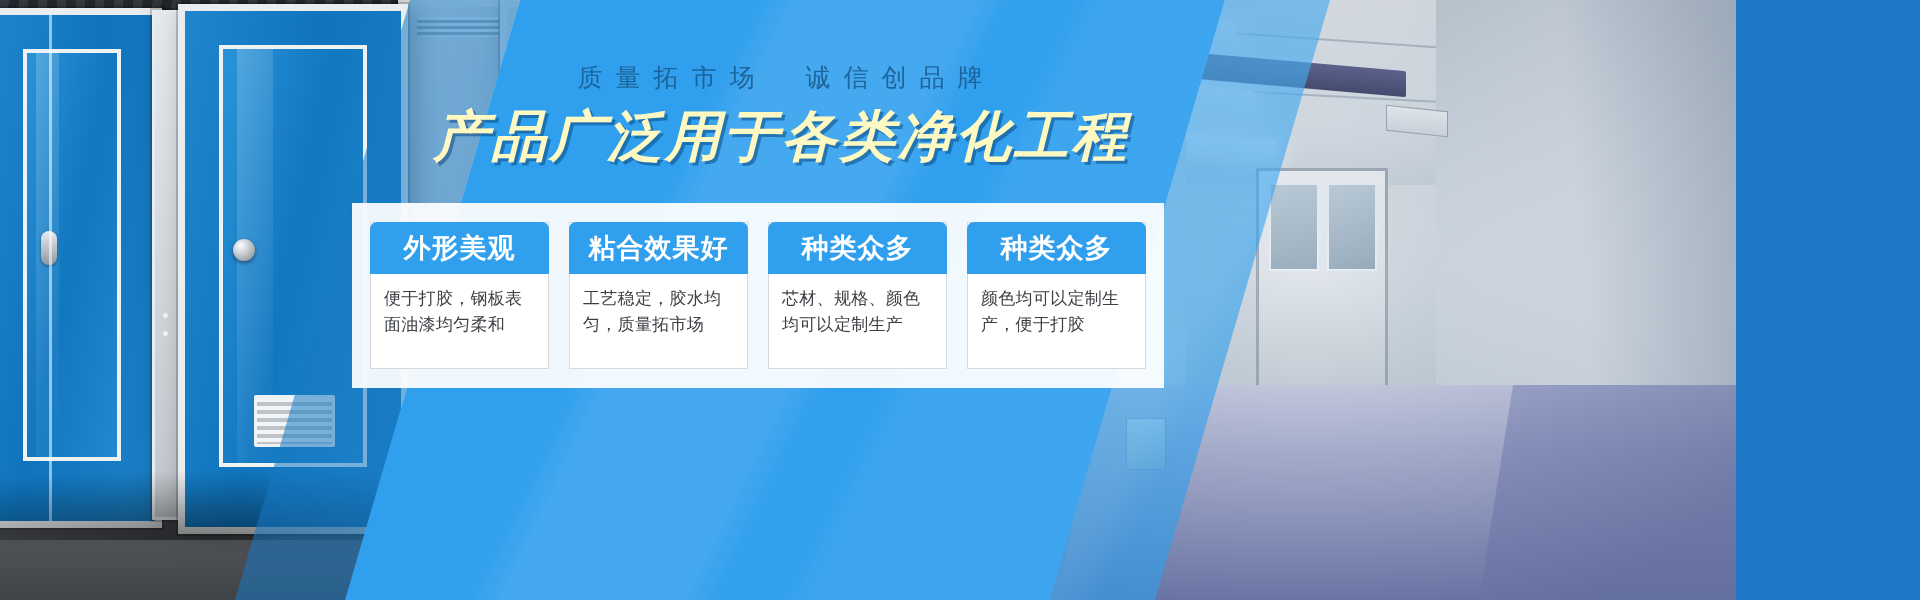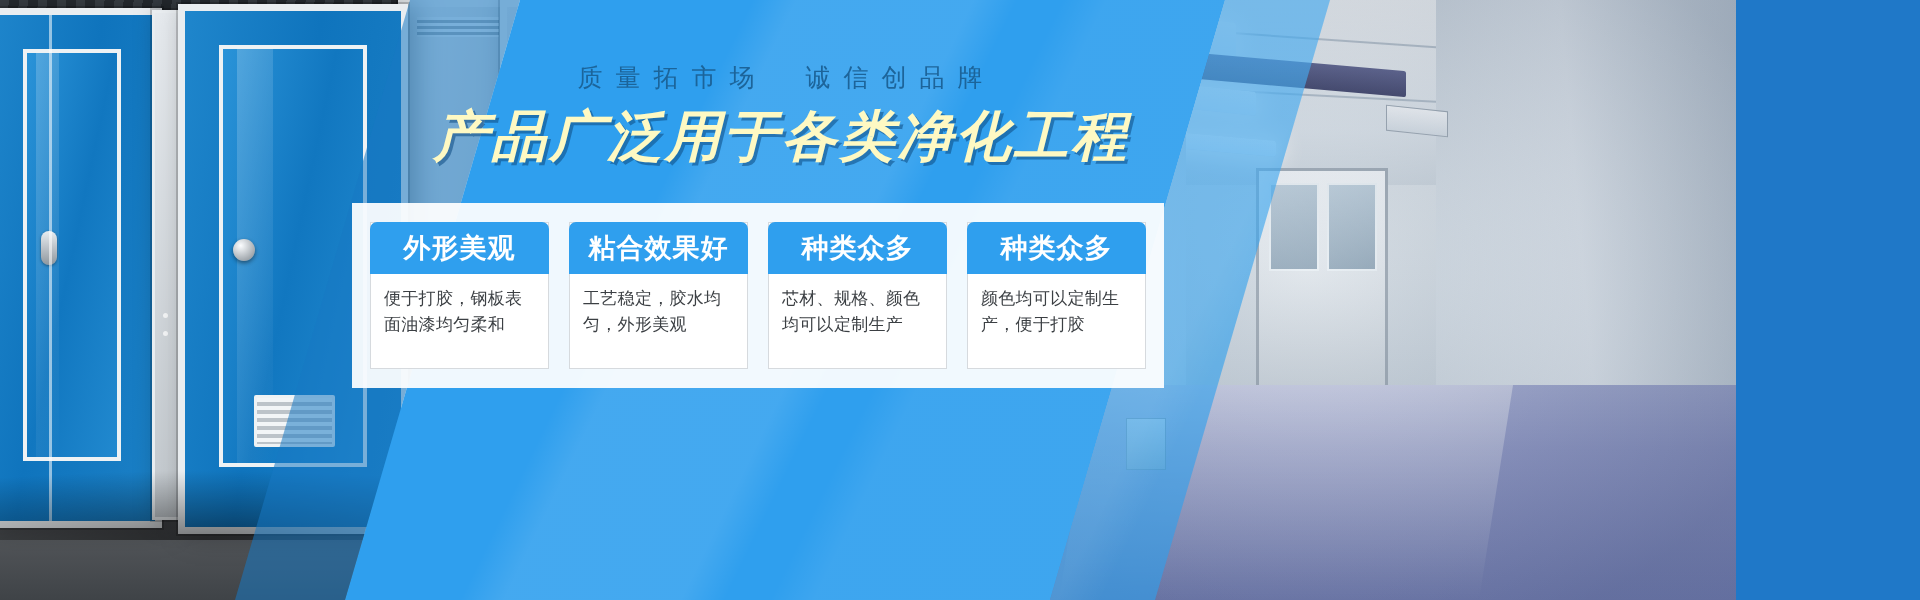--- a/index.html
+++ b/index.html
@@ -339,21 +339,21 @@
   <div class="cards-panel"></div>
   <div class="cards">
 
     <div class="card">
       <div class="card-head">外形美观</div>
       <div class="card-body">便于打胶，钢板表面油漆均匀柔和</div>
     </div>
 
     <div class="card">
       <div class="card-head">粘合效果好</div>
-      <div class="card-body">工艺稳定，胶水均匀，外形美观</div>
+      <div class="card-body">工艺稳定，胶水均匀，质量拓市场</div>
     </div>
 
     <div class="card">
       <div class="card-head">种类众多</div>
       <div class="card-body">芯材、规格、颜色均可以定制生产</div>
     </div>
 
     <div class="card">
       <div class="card-head">种类众多</div>
       <div class="card-body">颜色均可以定制生产，便于打胶</div>

